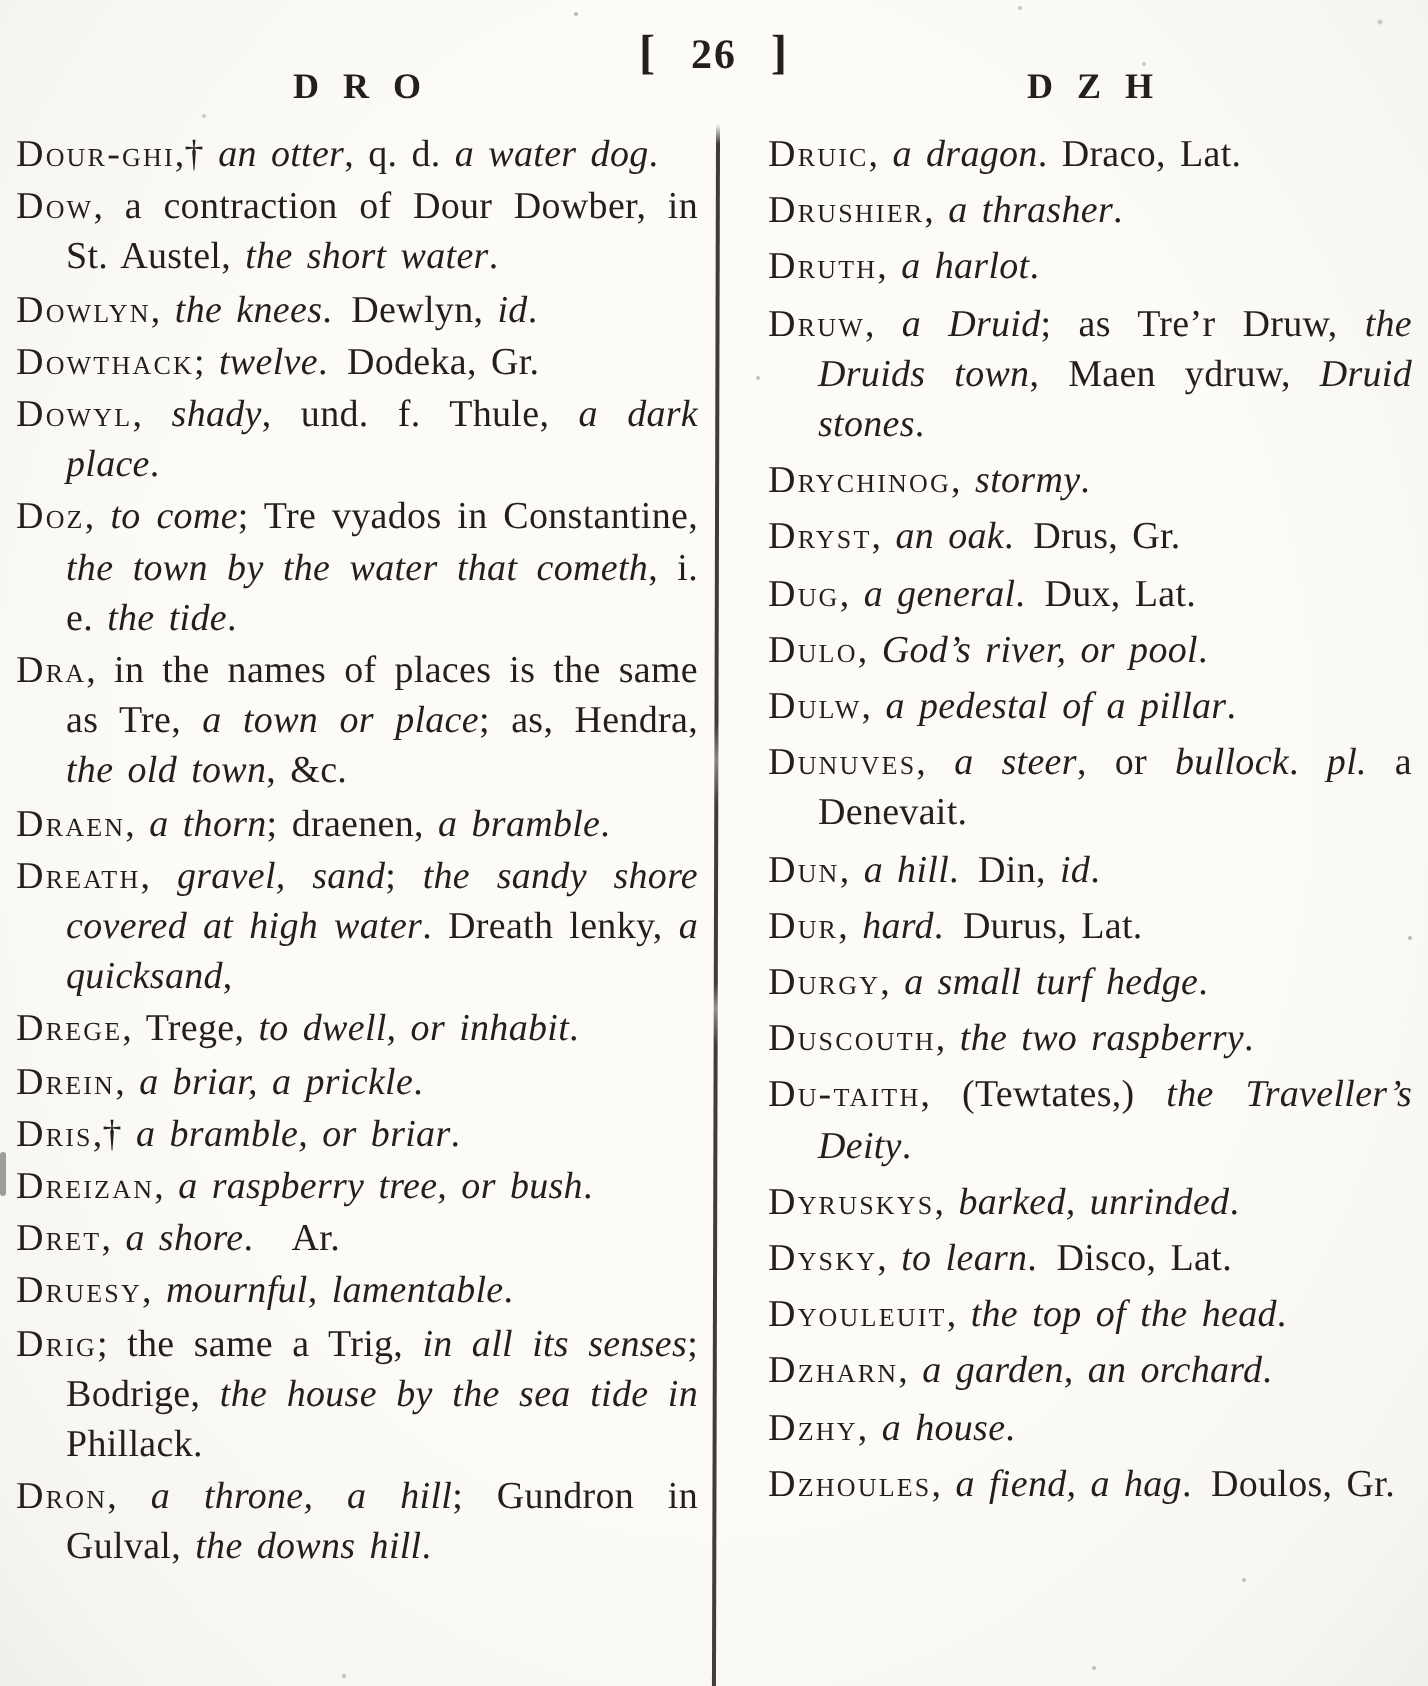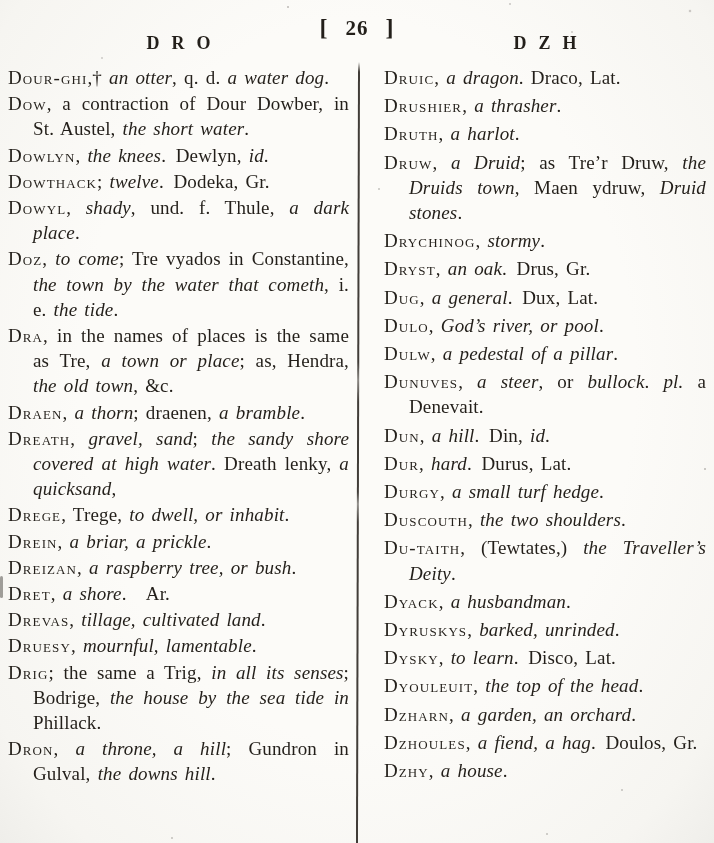--- a/index.html
+++ b/index.html
@@ -110,23 +110,23 @@
         <p class="entry"><span class="hw">Dow</span><span class="ro">, a contraction of Dour Dowber, in St. Austel, </span><span class="it">the short water</span><span class="ro">.</span></p>
         <p class="entry"><span class="hw">Dowlyn</span><span class="ro">, </span><span class="it">the knees</span><span class="ro">. Dewlyn, </span><span class="it">id</span><span class="ro">.</span></p>
         <p class="entry"><span class="hw">Dowthack</span><span class="ro">; </span><span class="it">twelve</span><span class="ro">. Dodeka, Gr.</span></p>
         <p class="entry"><span class="hw">Dowyl</span><span class="ro">, </span><span class="it">shady</span><span class="ro">, und. f. Thule, </span><span class="it">a dark place</span><span class="ro">.</span></p>
         <p class="entry"><span class="hw">Doz</span><span class="ro">, </span><span class="it">to come</span><span class="ro">; Tre vyados in Constantine, </span><span class="it">the town by the water that cometh</span><span class="ro">, i. e. </span><span class="it">the tide</span><span class="ro">.</span></p>
         <p class="entry"><span class="hw">Dra</span><span class="ro">, in the names of places is the same as Tre, </span><span class="it">a town or place</span><span class="ro">; as, Hendra, </span><span class="it">the old town</span><span class="ro">, &amp;c.</span></p>
         <p class="entry"><span class="hw">Draen</span><span class="ro">, </span><span class="it">a thorn</span><span class="ro">; draenen, </span><span class="it">a bramble</span><span class="ro">.</span></p>
         <p class="entry"><span class="hw">Dreath</span><span class="ro">, </span><span class="it">gravel, sand</span><span class="ro">; </span><span class="it">the sandy shore covered at high water</span><span class="ro">. Dreath lenky, </span><span class="it">a quicksand</span><span class="ro">,</span></p>
         <p class="entry"><span class="hw">Drege</span><span class="ro">, Trege, </span><span class="it">to dwell, or inhabit</span><span class="ro">.</span></p>
         <p class="entry"><span class="hw">Drein</span><span class="ro">, </span><span class="it">a briar, a prickle</span><span class="ro">.</span></p>
+        <p class="entry"><span class="hw">Dris</span><span class="ro">,† </span><span class="it">a bramble, or briar</span><span class="ro">.</span></p>
         <p class="entry"><span class="hw">Dreizan</span><span class="ro">, </span><span class="it">a raspberry tree, or bush</span><span class="ro">.</span></p>
         <p class="entry"><span class="hw">Dret</span><span class="ro">, </span><span class="it">a shore</span><span class="ro">. Ar.</span></p>
-        <p class="entry"><span class="hw">Drevas</span><span class="ro">, </span><span class="it">tillage, cultivated land</span><span class="ro">.</span></p>
         <p class="entry"><span class="hw">Druesy</span><span class="ro">, </span><span class="it">mournful, lamentable</span><span class="ro">.</span></p>
         <p class="entry"><span class="hw">Drig</span><span class="ro">; the same a Trig, </span><span class="it">in all its senses</span><span class="ro">; Bodrige, </span><span class="it">the house by the sea tide in</span><span class="ro"> Phillack.</span></p>
         <p class="entry"><span class="hw">Dron</span><span class="ro">, </span><span class="it">a throne, a hill</span><span class="ro">; Gundron in Gulval, </span><span class="it">the downs hill</span><span class="ro">.</span></p>
       </div>
   </div>
 
   <div class="divider"></div>
 
   <div class="column col-right">
     <div class="col-header">DZH</div>
@@ -137,26 +137,25 @@
         <p class="entry"><span class="hw">Druw</span><span class="ro">, </span><span class="it">a Druid</span><span class="ro">; as Tre’r Druw, </span><span class="it">the Druids town</span><span class="ro">, Maen ydruw, </span><span class="it">Druid stones</span><span class="ro">.</span></p>
         <p class="entry"><span class="hw">Drychinog</span><span class="ro">, </span><span class="it">stormy</span><span class="ro">.</span></p>
         <p class="entry"><span class="hw">Dryst</span><span class="ro">, </span><span class="it">an oak</span><span class="ro">. Drus, Gr.</span></p>
         <p class="entry"><span class="hw">Dug</span><span class="ro">, </span><span class="it">a general</span><span class="ro">. Dux, Lat.</span></p>
         <p class="entry"><span class="hw">Dulo</span><span class="ro">, </span><span class="it">God’s river, or pool</span><span class="ro">.</span></p>
         <p class="entry"><span class="hw">Dulw</span><span class="ro">, </span><span class="it">a pedestal of a pillar</span><span class="ro">.</span></p>
         <p class="entry"><span class="hw">Dunuves</span><span class="ro">, </span><span class="it">a steer</span><span class="ro">, or </span><span class="it">bullock</span><span class="ro">. </span><span class="it">pl.</span><span class="ro"> a Denevait.</span></p>
         <p class="entry"><span class="hw">Dun</span><span class="ro">, </span><span class="it">a hill</span><span class="ro">. Din, </span><span class="it">id</span><span class="ro">.</span></p>
         <p class="entry"><span class="hw">Dur</span><span class="ro">, </span><span class="it">hard</span><span class="ro">. Durus, Lat.</span></p>
         <p class="entry"><span class="hw">Durgy</span><span class="ro">, </span><span class="it">a small turf hedge</span><span class="ro">.</span></p>
-        <p class="entry"><span class="hw">Duscouth</span><span class="ro">, </span><span class="it">the two shoulders</span><span class="ro">.</span></p>
+        <p class="entry"><span class="hw">Duscouth</span><span class="ro">, </span><span class="it">the two raspberry</span><span class="ro">.</span></p>
         <p class="entry"><span class="hw">Du-taith</span><span class="ro">, (Tewtates,) </span><span class="it">the Traveller’s Deity</span><span class="ro">.</span></p>
-        <p class="entry"><span class="hw">Dyack</span><span class="ro">, </span><span class="it">a husbandman</span><span class="ro">.</span></p>
         <p class="entry"><span class="hw">Dyruskys</span><span class="ro">, </span><span class="it">barked, unrinded</span><span class="ro">.</span></p>
         <p class="entry"><span class="hw">Dysky</span><span class="ro">, </span><span class="it">to learn</span><span class="ro">. Disco, Lat.</span></p>
         <p class="entry"><span class="hw">Dyouleuit</span><span class="ro">, </span><span class="it">the top of the head</span><span class="ro">.</span></p>
         <p class="entry"><span class="hw">Dzharn</span><span class="ro">, </span><span class="it">a garden, an orchard</span><span class="ro">.</span></p>
+        <p class="entry"><span class="hw">Dzhy</span><span class="ro">, </span><span class="it">a house</span><span class="ro">.</span></p>
         <p class="entry"><span class="hw">Dzhoules</span><span class="ro">, </span><span class="it">a fiend, a hag</span><span class="ro">. Doulos, Gr.</span></p>
-        <p class="entry"><span class="hw">Dzhy</span><span class="ro">, </span><span class="it">a house</span><span class="ro">.</span></p>
       </div>
   </div>
 
   <div class="specks"></div>
 </div>
 
 </body></html>

